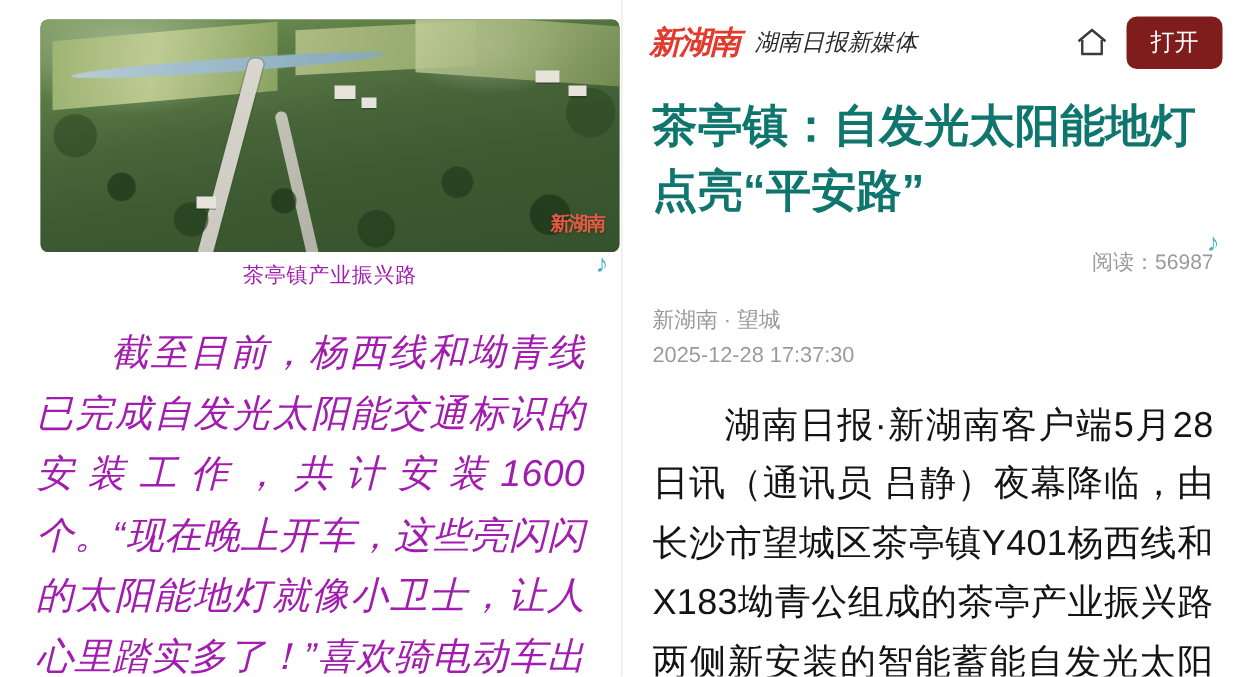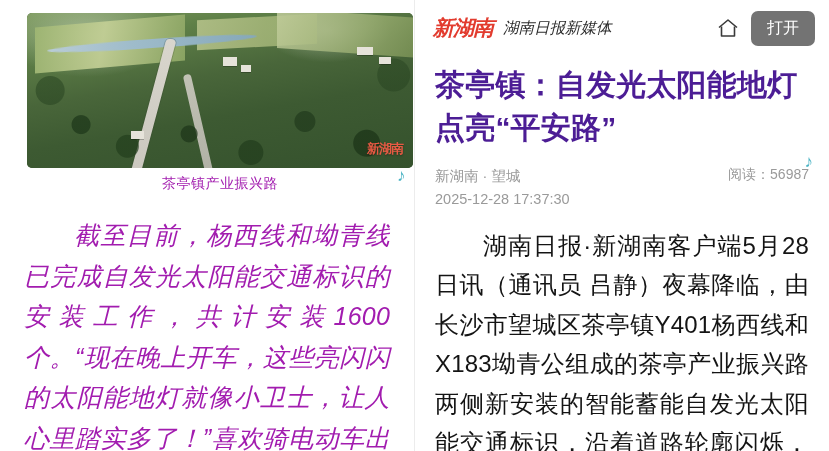--- a/index.html
+++ b/index.html
@@ -169,46 +169,47 @@
     white-space: nowrap;
     font-style: italic;
   }
   .topbar-spacer { flex: 1; }
   .home-icon {
     width: 26px; height: 26px;
     display: flex; align-items: center; justify-content: center;
     color: #3a3a3a;
   }
   .open-btn {
-    background: #737373;
+    background: #7f1d1d;
     color: #ffffff;
     font-size: 16px;
     border: none;
     border-radius: 7px;
     padding: 7px 16px;
     cursor: pointer;
     white-space: nowrap;
   }
   .headline {
     margin: 8px 20px 0 20px;
     font-size: 30px;
     font-weight: bold;
     line-height: 1.42;
-    color: #4c1d95;
+    color: #0f766e;
     letter-spacing: .2px;
   }
   .meta-row {
     margin: 16px 20px 0 20px;
     display: flex;
     align-items: flex-start;
   }
   .meta-left {
     color: #9a9a9a;
     font-size: 14.5px;
     line-height: 1.55;
+    margin-top: 38px;
   }
   .meta-right {
     margin-left: auto;
     color: #9a9a9a;
     font-size: 14px;
     padding-top: 1px;
   }
   .note-right {
     position: absolute;
     right: 16px; top: 152px;

